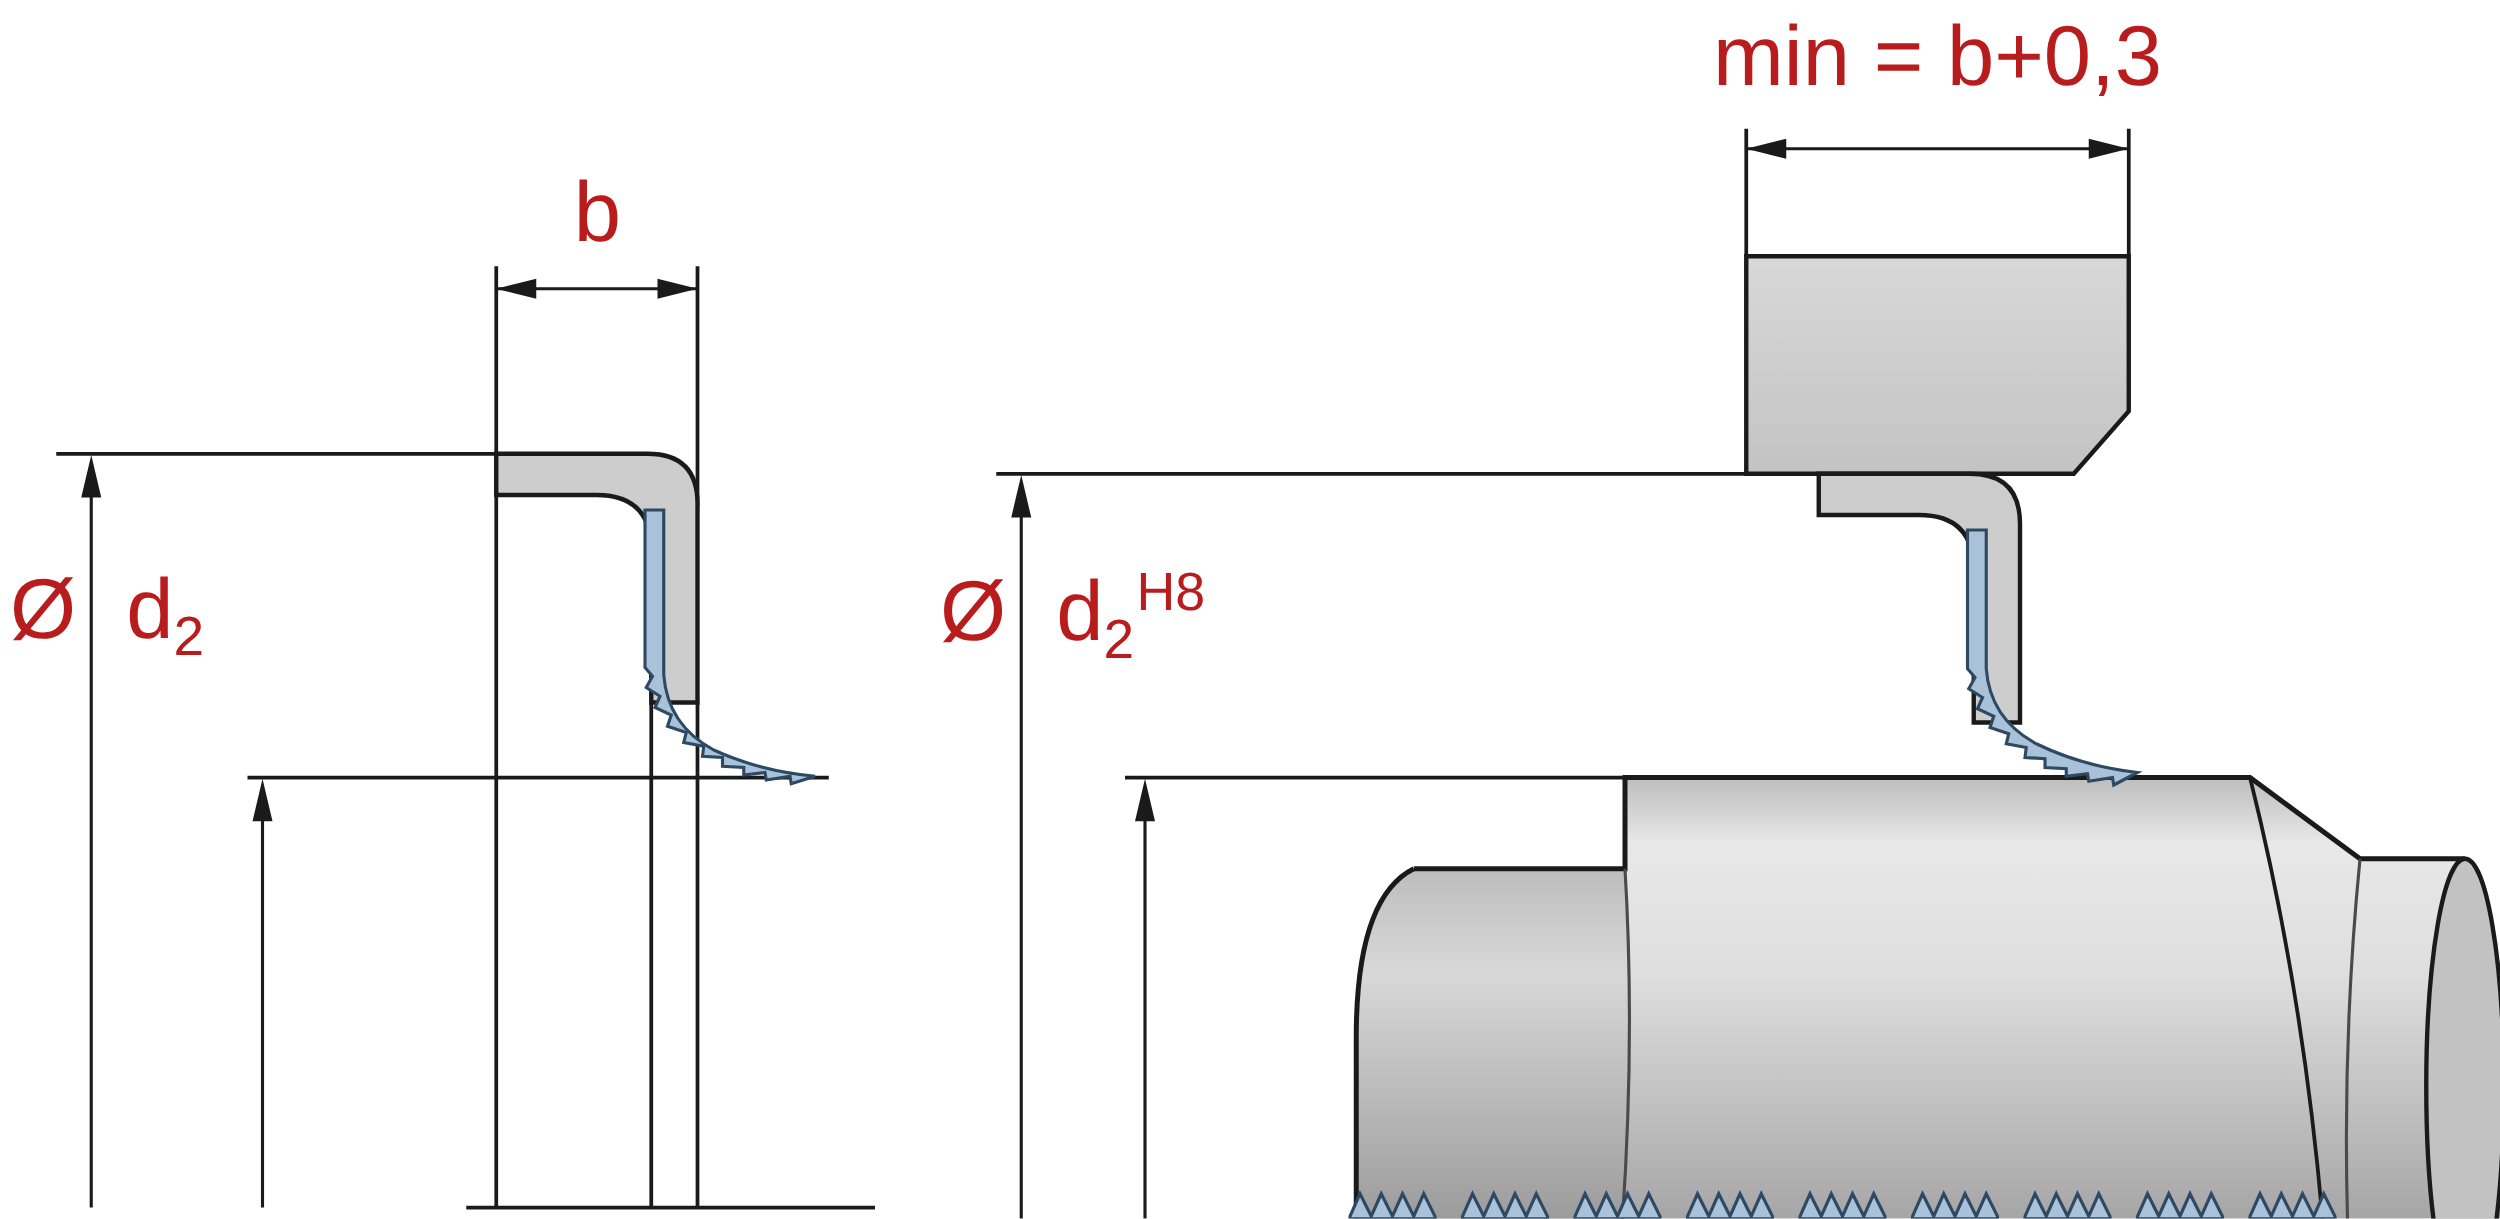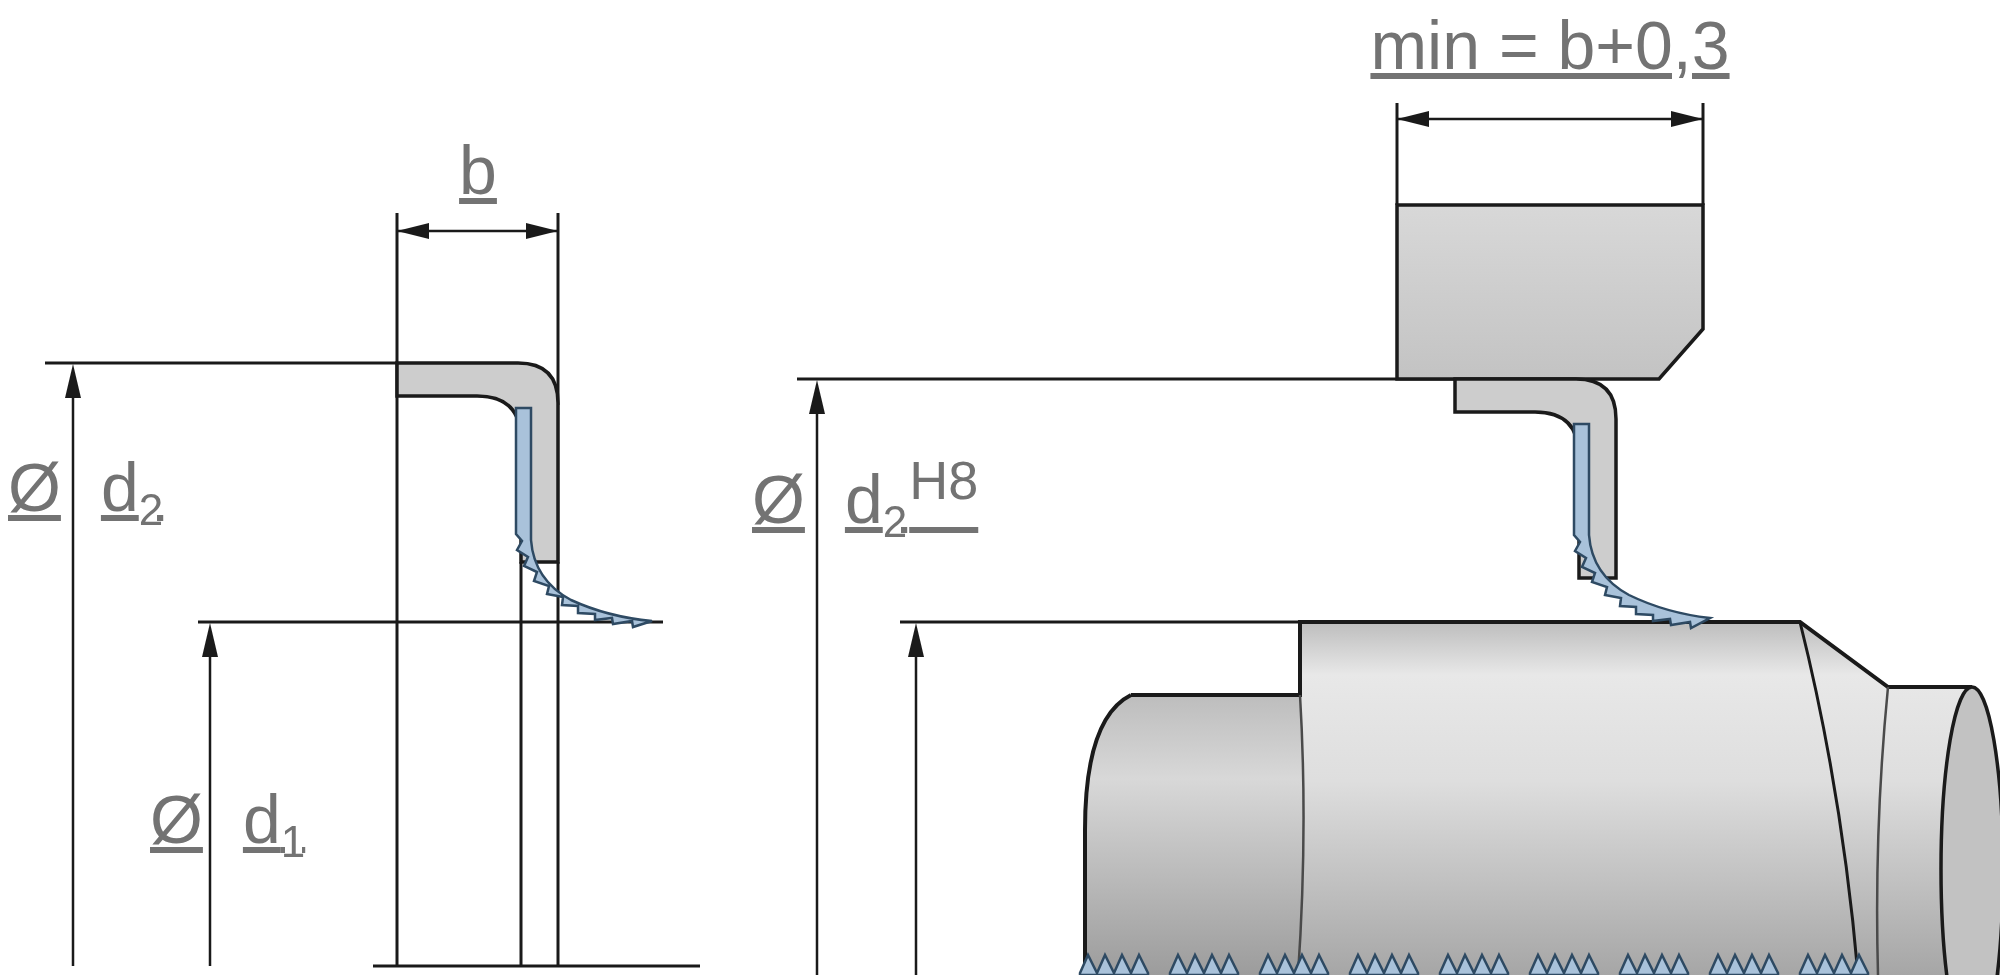--- a/index.html
+++ b/index.html
@@ -1,22 +1,22 @@
 <!DOCTYPE html>
 <html><head>
 <meta charset="utf-8">
 <style>
   html,body{margin:0;padding:0;background:#ffffff;}
   .stage{position:relative;width:2000px;height:975px;background:#ffffff;overflow:hidden;
          font-family:"Liberation Sans", sans-serif;}
   .stage svg{position:absolute;left:0;top:0;}
-  .lbl{position:absolute;color:#737373;font-size:68px;line-height:1.05;white-space:nowrap;text-decoration:underline;}
+  .lbl{position:absolute;color:#b91c1c;font-size:68px;line-height:1.05;white-space:nowrap;}
   .lbl .gap{display:inline-block;width:40px;}
   .sub{font-size:44px;vertical-align:-14px;}
-  .sup{font-size:54px;vertical-align:24px;margin-left:2px;}
+  .sup{font-size:43px;vertical-align:24px;margin-left:2px;}
   .tolsub{font-size:40px;vertical-align:-20px;margin-left:10px;}
   .center{text-align:center;}
   
   .ln{stroke:#1a1a1a;stroke-width:3;fill:none;}
   .dl{stroke:#1a1a1a;stroke-width:2.5;fill:none;}
   .ol{stroke:#1a1a1a;stroke-width:4;fill:none;}
   .ol25{stroke:#4a4a4a;stroke-width:2.5;fill:none;}
   .case-ol{stroke:#1a1a1a;stroke-width:3.5;}
   .lip{stroke:#2e4a63;stroke-width:2.5;}
   .ah{fill:#1a1a1a;stroke:none;}
@@ -124,23 +124,20 @@
   </svg>
 
   <div class="lbl center" style="left:428px;top:135px;width:100px;">
     <span>b</span>
   </div>
 
   <div class="lbl" style="left:8px;top:452px;">
     <span>Ø</span><span class="gap"></span><span>d</span><span class="sub">2</span>
   </div>
 
-  <div class="lbl" style="left:150px;top:784px;">
-    <span>Ø</span><span class="gap"></span><span>d</span><span class="sub">1</span>
-  </div>
 
   <div class="lbl center" style="left:1290px;top:10px;width:520px;">
     <span>min = b+0,3</span>
   </div>
 
   <div class="lbl" style="left:752px;top:452px;">
     <span>Ø</span><span class="gap"></span><span>d</span><span class="sub">2</span><span class="sup">H8</span>
   </div>
 
 

